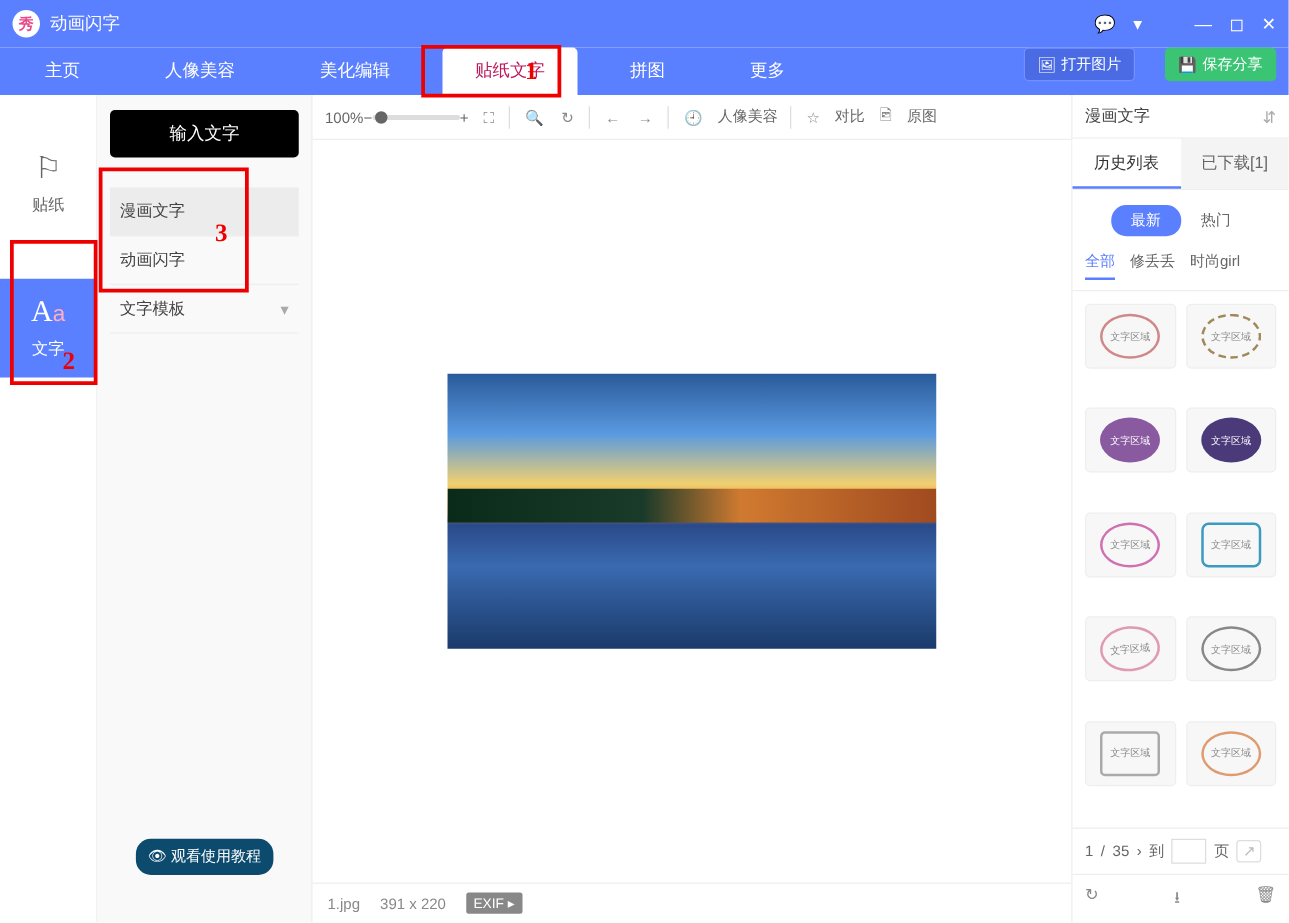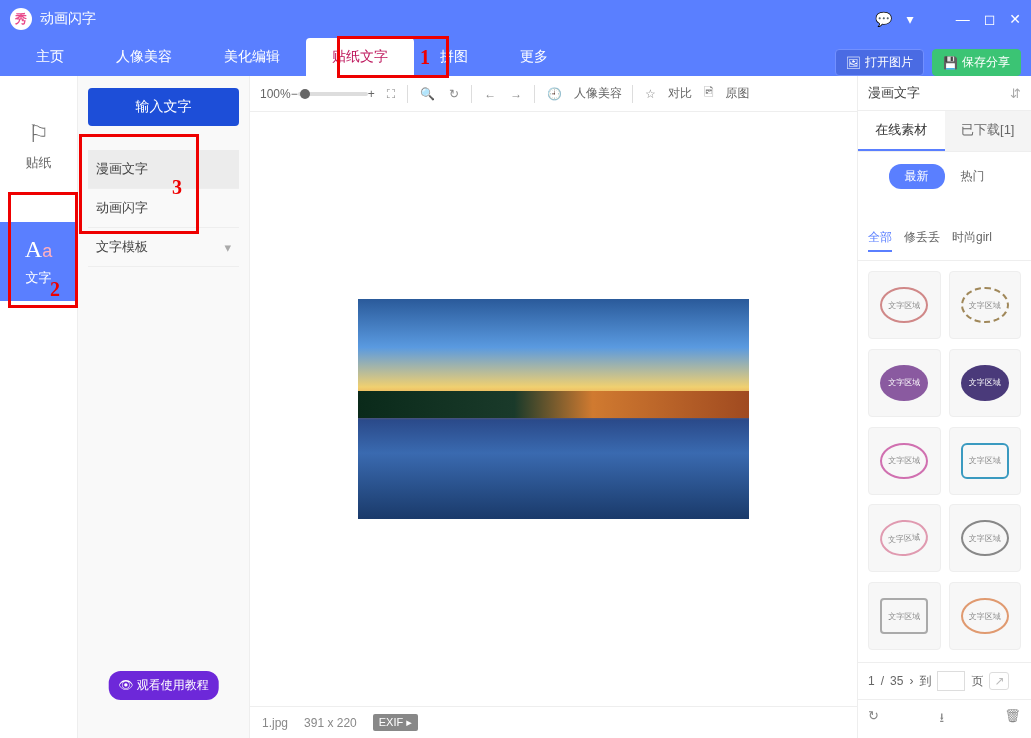--- a/index.html
+++ b/index.html
@@ -4,40 +4,40 @@
 <style>
 * { margin: 0; padding: 0; box-sizing: border-box; font-family: "Microsoft YaHei", sans-serif; }
 body { width: 1031px; height: 738px; background: #fff; overflow: hidden; font-size: 13px; color: #333; }
 
 .titlebar { height: 38px; background: #5a7fff; display: flex; align-items: center; padding: 0 10px; color: #fff; }
 .logo { width: 22px; height: 22px; border-radius: 50%; background: #fff; display: flex; align-items: center; justify-content: center; color: #e84a8a; font-weight: bold; font-size: 12px; margin-right: 8px; }
 .app-title { font-size: 14px; flex: 1; }
 .title-icons { display: flex; gap: 14px; align-items: center; }
 .title-icons span { cursor: pointer; font-size: 14px; }
 
-.navbar { height: 38px; background: #5a7fff; display: flex; align-items: flex-end; padding: 0 10px; gap: 0; }
+.navbar { height: 38px; background: #5a7fff; display: flex; align-items: flex-start; padding: 0 10px; gap: 16px; }
 .nav-item { color: #fff; padding: 0 26px; height: 38px; display: flex; align-items: center; cursor: pointer; font-size: 14px; }
 .nav-item.active { background: #fff; color: #be185d; border-radius: 4px 4px 0 0; }
 .nav-spacer { flex: 1; }
 .nav-btn { background: #4a6be3; border: 1px solid #7290ff; color: #fff; padding: 4px 10px; border-radius: 4px; cursor: pointer; font-size: 12px; display: flex; align-items: center; gap: 4px; margin-left: 8px; }
 .nav-btn.green { background: #3bc474; border-color: #3bc474; }
 
 .main { display: flex; height: calc(100% - 76px); }
 
 .left-tabs { width: 78px; background: #fff; border-right: 1px solid #eee; display: flex; flex-direction: column; align-items: center; padding-top: 30px; }
 .left-tab { width: 100%; padding: 14px 0; text-align: center; cursor: pointer; color: #666; }
 .left-tab.active { background: #5a7fff; color: #fff; }
 .left-tab-icon { font-size: 24px; display: block; margin-bottom: 6px; }
 
 .left-panel { width: 172px; background: #f9f9f9; border-right: 1px solid #eee; padding: 12px 10px; display: flex; flex-direction: column; position: relative; }
-.input-text-btn { background: #1d4ed8; color: #fff; text-align: center; padding: 10px; border-radius: 4px; cursor: pointer; font-size: 14px; margin-bottom: 24px; }
+.input-text-btn { background: #000000; color: #fff; text-align: center; padding: 10px; border-radius: 4px; cursor: pointer; font-size: 14px; margin-bottom: 24px; }
 .type-list { }
 .type-item { padding: 10px 8px; cursor: pointer; font-size: 13px; color: #444; border-bottom: 1px solid #eee; display: flex; align-items: center; justify-content: space-between; }
 .type-item.selected { background: #ececec; }
-.tutorial-btn { background: #6d28d9; color: #fff; text-align: center; padding: 6px 10px; border-radius: 12px; cursor: pointer; font-size: 12px; position: absolute; bottom: 38px; left: 50%; transform: translateX(-50%); white-space: nowrap; }
+.tutorial-btn { background: #0c4a6e; color: #fff; text-align: center; padding: 6px 10px; border-radius: 12px; cursor: pointer; font-size: 12px; position: absolute; bottom: 38px; left: 50%; transform: translateX(-50%); white-space: nowrap; }
 
 .canvas-area { flex: 1; display: flex; flex-direction: column; background: #fff; }
 .toolbar { height: 36px; border-bottom: 1px solid #eee; display: flex; align-items: center; padding: 0 10px; gap: 10px; color: #666; font-size: 12px; }
 .zoom { display: flex; align-items: center; gap: 0; }
 .slider { width: 70px; height: 4px; background: #ddd; border-radius: 2px; position: relative; }
 .slider::after { content: ''; width: 10px; height: 10px; background: #666; border-radius: 50%; position: absolute; top: -3px; left: 2px; }
 .tb-divider { width: 1px; height: 18px; background: #ddd; }
 .tb-icon { cursor: pointer; padding: 2px; color: #888; }
 
 .canvas { flex: 1; display: flex; align-items: center; justify-content: center; background: #fff; }
@@ -50,25 +50,25 @@
 .right-panel { width: 174px; border-left: 1px solid #eee; background: #fff; display: flex; flex-direction: column; }
 .rp-header { padding: 8px 10px; border-bottom: 1px solid #eee; display: flex; align-items: center; justify-content: space-between; }
 .rp-select { font-size: 13px; color: #444; }
 .rp-tabs { display: flex; border-bottom: 1px solid #eee; }
 .rp-tab { flex: 1; text-align: center; padding: 10px 0; cursor: pointer; font-size: 13px; color: #666; }
 .rp-tab.active { border-bottom: 2px solid #5a7fff; color: #333; background: #fff; }
 .rp-tab.inactive { background: #f4f4f4; }
 .rp-pills { display: flex; justify-content: center; gap: 0; padding: 12px 0 8px; }
 .pill { padding: 4px 16px; border-radius: 12px; font-size: 12px; cursor: pointer; color: #666; }
 .pill.active { background: #5a7fff; color: #ffffff; }
-.rp-cats { display: flex; padding: 4px 10px 8px; gap: 12px; font-size: 12px; color: #666; border-bottom: 1px solid #eee; margin-top: 28px; }
+.rp-cats { display: flex; padding: 4px 10px 8px; gap: 12px; font-size: 12px; color: #666; border-bottom: 1px solid #eee; }
 .rp-cat { cursor: pointer; padding-bottom: 4px; }
 .rp-cat.active { color: #5a7fff; border-bottom: 2px solid #5a7fff; }
 .asset-grid { flex: 1; overflow-y: auto; padding: 10px; display: grid; grid-template-columns: 1fr 1fr; gap: 8px; }
-.asset { height: 68px; background: #f7f7f7; border: 1px solid #eee; border-radius: 4px; display: flex; align-items: center; justify-content: center; font-size: 9px; color: #888; cursor: pointer; position: relative; }
+.asset { height: 52px; background: #f7f7f7; border: 1px solid #eee; border-radius: 4px; display: flex; align-items: center; justify-content: center; font-size: 9px; color: #888; cursor: pointer; position: relative; }
 .bubble-shape { width: 48px; height: 36px; border-radius: 50%; border: 2px solid #999; display: flex; align-items: center; justify-content: center; font-size: 8px; }
 .rp-footer { border-top: 1px solid #eee; padding: 8px 10px; display: flex; align-items: center; gap: 6px; font-size: 12px; color: #666; }
 .rp-footer input { width: 28px; height: 20px; border: 1px solid #ddd; text-align: center; font-size: 11px; }
 .rp-bottom-icons { border-top: 1px solid #eee; padding: 8px 10px; display: flex; justify-content: space-between; color: #888; }
 
 .red-box { position: absolute; border: 3px solid #e00; pointer-events: none; z-index: 100; }
 .red-label { position: absolute; color: #e00; font-size: 20px; font-weight: bold; z-index: 101; font-family: serif; }
 </style>
 </head>
 <body>
@@ -164,21 +164,21 @@
       <span class="exif-badge"><span>EXIF</span> ▸</span>
     </div>
   </div>
 
   <div class="right-panel">
     <div class="rp-header">
       <span class="rp-select">漫画文字</span>
       <span style="color:#aaa">⇵</span>
     </div>
     <div class="rp-tabs">
-      <div class="rp-tab active">在线素材</div>
+      <div class="rp-tab active">历史列表</div>
       <div class="rp-tab inactive">已下载[1]</div>
     </div>
     <div class="rp-pills">
       <div class="pill active">最新</div>
       <div class="pill">热门</div>
     </div>
     <div class="rp-cats">
       <div class="rp-cat active">全部</div>
       <div class="rp-cat">修丢丢</div>
       <div class="rp-cat">时尚girl</div>

